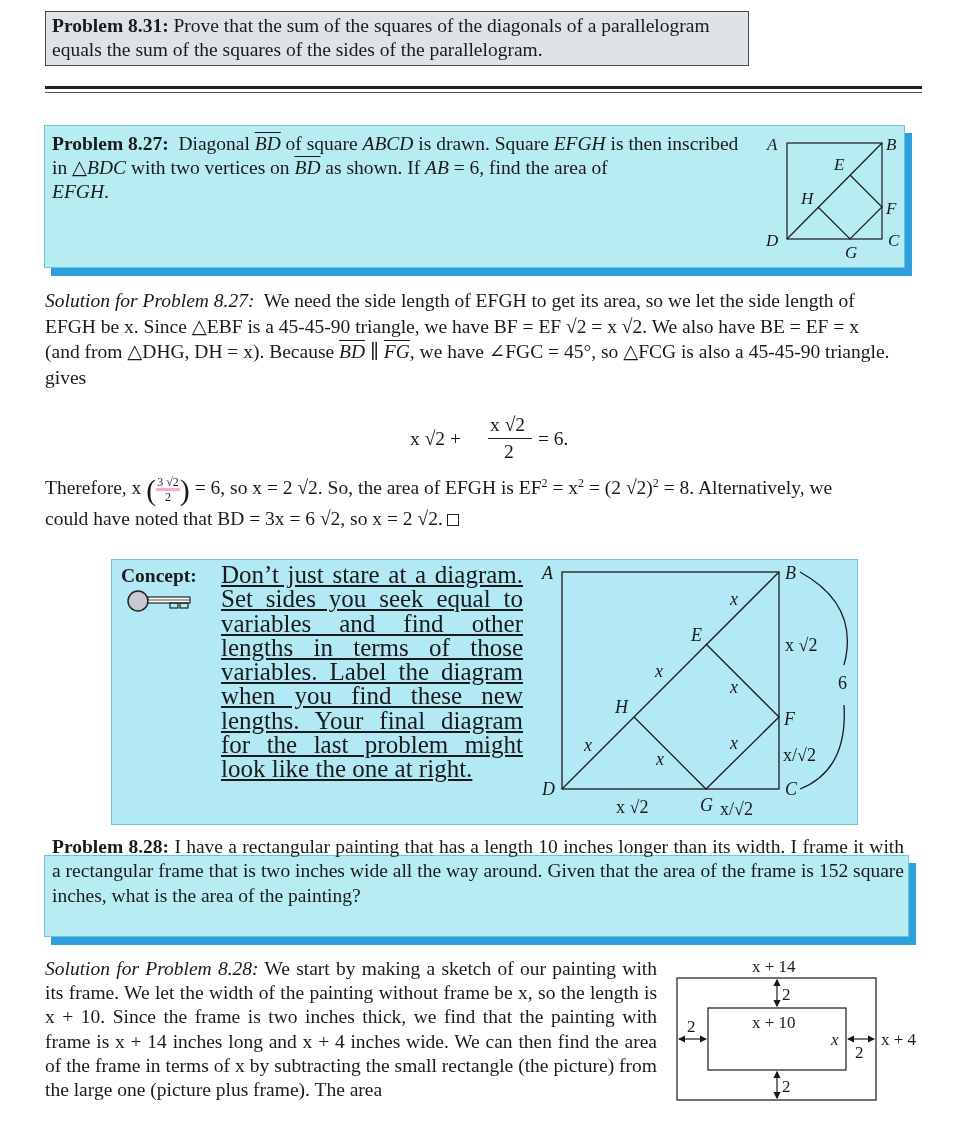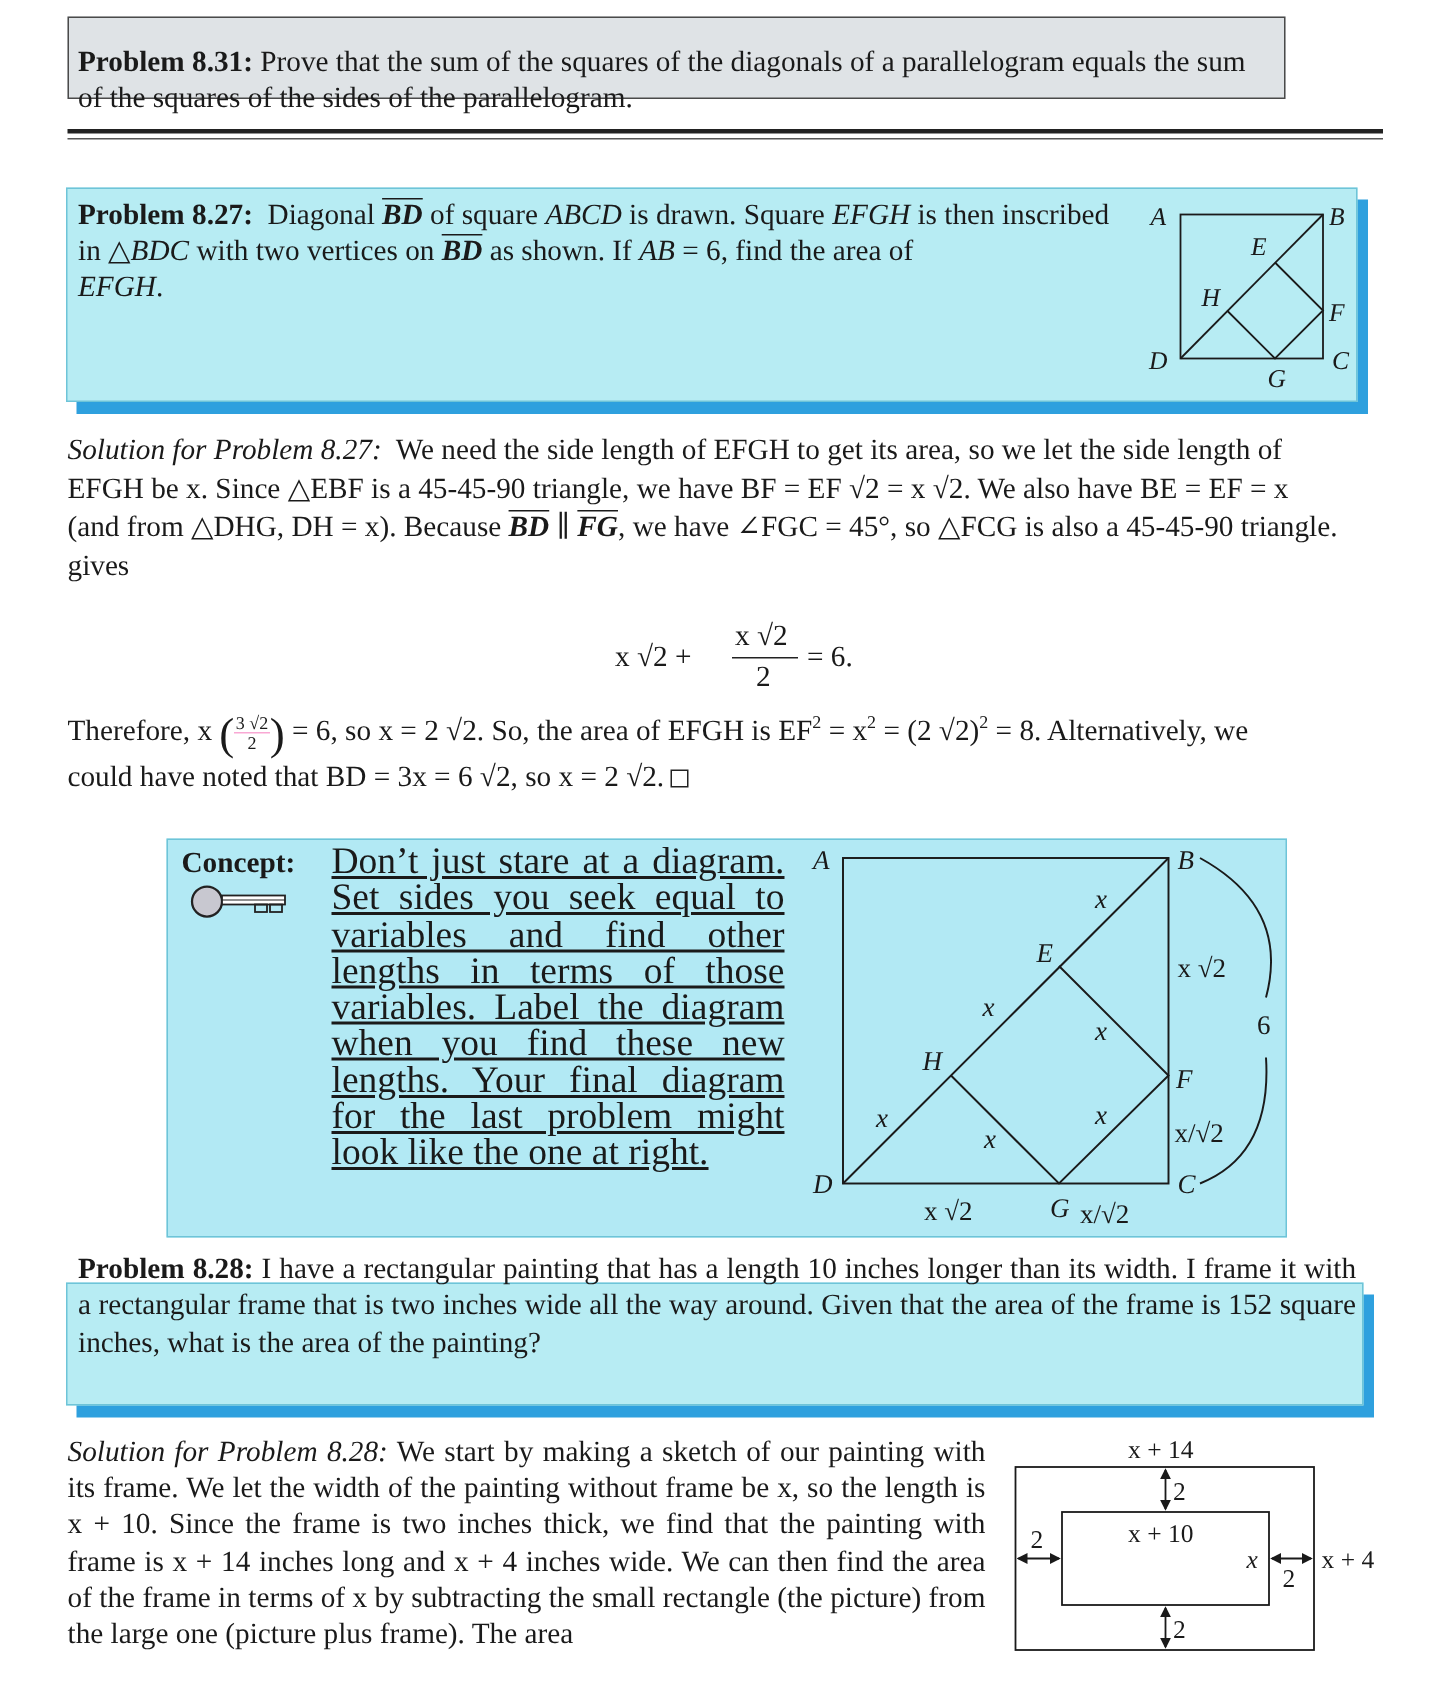--- a/index.html
+++ b/index.html
@@ -3,27 +3,27 @@
 <meta charset="utf-8">
 <style>
   html, body { margin: 0; padding: 0; }
   body {
     width: 960px; height: 1121px; background: #ffffff; position: relative; overflow: hidden;
     font-family: "Liberation Serif", "DejaVu Serif", serif; color: #1a1a1a;
   }
   .abs { position: absolute; }
   i, .it { font-style: italic; }
   b { font-weight: bold; }
-  .ol { text-decoration: overline; font-weight: bold; }
+  .ol { text-decoration: overline; }
 
   
   #p831 {
-    left: 45px; top: 11px; width: 812px; height: 55px;
+    left: 45px; top: 11px; width: 704px; height: 55px;
     background: #dfe3e6; border: 1px solid #4a4a4a; box-sizing: border-box;
-    padding: 18px 6px 0 6px; font-size: 19.5px; line-height: 24px;
+    padding: 2px 6px 0 6px; font-size: 19.5px; line-height: 24px;
   }
   #rule1 { left: 45px; top: 86px; width: 877px; height: 3px; background: #222; }
   #rule2 { left: 45px; top: 92px; width: 877px; height: 1px; background: #555; }
 
   
   .pbox {
     background: #b7ecf3; border: 1px solid #6ec4d8; box-sizing: border-box;
     box-shadow: 7px 8px 0 #2ea0de;
   }
   #p827 { left: 44px; top: 125px; width: 861px; height: 143px; }
@@ -49,21 +49,21 @@
   #p828-text { left: 52px; top: 835px; width: 852px; font-size: 19.5px; line-height: 24.3px; text-align: justify; }
 
   #sol828 { left: 45px; top: 957px; width: 612px; font-size: 19.5px; line-height: 24.2px; text-align: justify; }
   #frame-fig { left: 665px; top: 950px; width: 270px; height: 171px; }
 
   svg text { font-family: "Liberation Serif", "DejaVu Serif", serif; fill: #1a1a1a; }
   .qed { display: inline-block; width: 10px; height: 10px; border: 1px solid #222; vertical-align: -1px; margin-left: 4px; }
   sup { font-size: 12px; line-height: 0; }
   .frac { display: inline-block; vertical-align: middle; text-align: center; font-size: 12px; line-height: 12px; }
   .frac span { display: block; }
-  .frac .num { border-bottom: 1px solid #f9a8d4; padding: 0 1px; }
+  .frac .num { border-bottom: 3px solid #f9a8d4; padding: 0 1px; }
   .big-paren { font-size: 30px; vertical-align: -6px; font-weight: 200; }
 </style>
 </head>
 <body>
 
 <div id="p831" class="abs">
   <b>Problem 8.31:</b>
   <span>Prove that the sum of the squares of the diagonals of a parallelogram equals the sum of the squares of the sides of the parallelogram.</span>
 </div>
 <div id="rule1" class="abs"></div>

